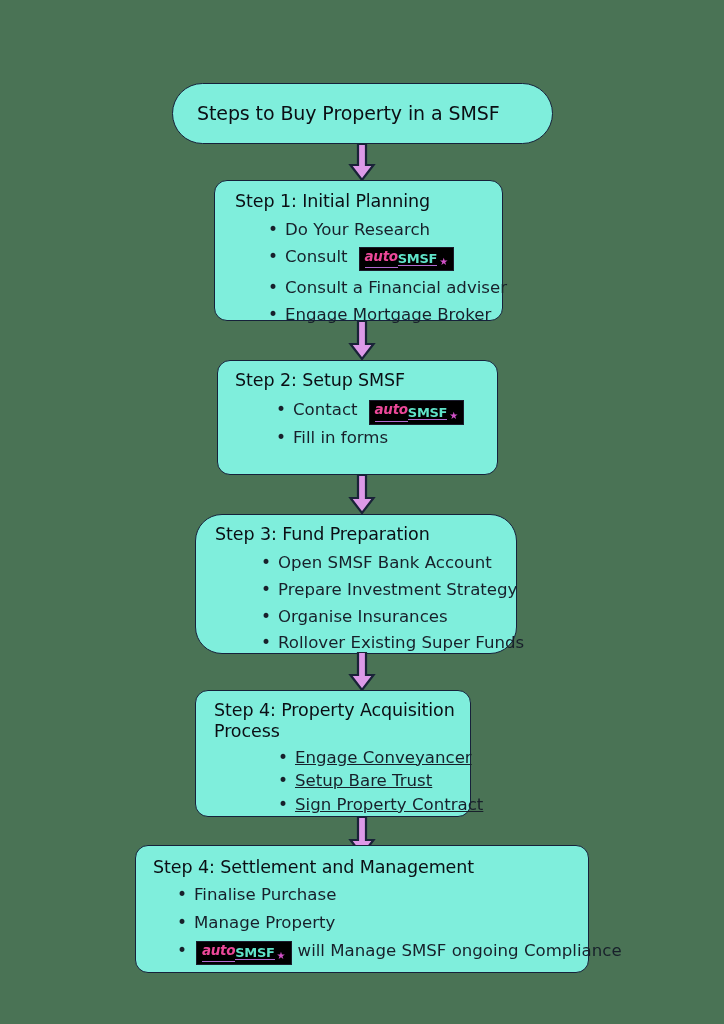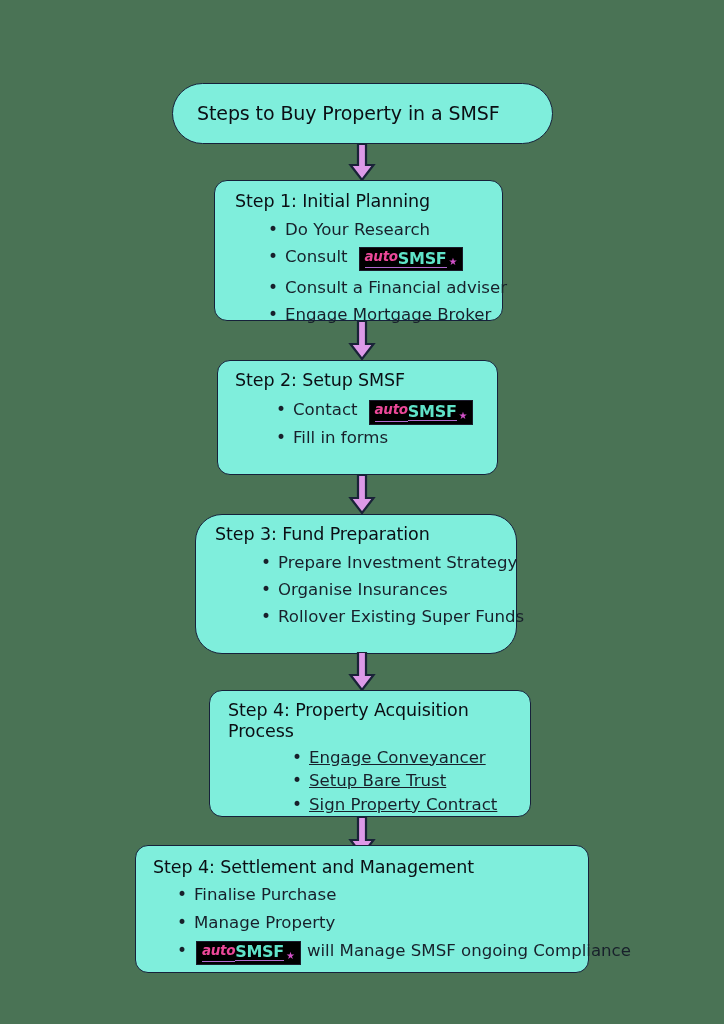--- a/index.html
+++ b/index.html
@@ -103,24 +103,23 @@
     padding: 9px 0 0 19px;
     border-radius: 27px;
   }
   #node-step3 .bullets { margin-top: 8px; margin-left: 44px; }
   #node-step3 .bullets li { margin-bottom: 7px; }
 
   
   #node-step4a {
     left: 195px;
     top: 690px;
-    width: 322px;
+    width: 276px;
     height: 127px;
     padding: 9px 0 0 18px;
-    margin-left: 14px;
   }
   #node-step4a .node-title { width: 250px; white-space: normal; }
   #node-step4a .bullets { margin-top: 5px; margin-left: 62px; }
   #node-step4a .bullets li { margin-bottom: 4px; text-decoration: underline; }
 
   
   #node-step5 {
     left: 135px;
     top: 845px;
     width: 454px;
@@ -157,21 +156,21 @@
     font-style: italic;
     font-size: 13.5px;
     color: #ec4899;
     border-bottom: 1.5px solid #b06ad0;
     padding-bottom: 4px;
     letter-spacing: -0.3px;
   }
   .logo-smsf {
     font-family: "DejaVu Sans", sans-serif;
     font-weight: bold;
-    font-size: 16px;
+    font-size: 13px;
     color: #5fe3c8;
     letter-spacing: -0.3px;
     border-bottom: 1.5px solid #b06ad0;
     padding-bottom: 0px;
   }
   .logo-star {
     color: #d251c8;
     font-size: 10px;
     margin-left: 2px;
     line-height: 1;
@@ -239,20 +238,21 @@
 
   <div class="arrow" style="top:475px;">
     <svg width="34" height="40" viewBox="0 0 34 40" aria-hidden="true">
       <path d="M13 0 L21 0 L21 23 L28.5 23 L17 38 L5.5 23 L13 23 Z" fill="#dd9ae8" stroke="#1a2338" stroke-width="2.2" stroke-linejoin="miter"></path>
     </svg>
   </div>
 
   <div class="node" id="node-step3">
     <div class="node-title">Step 3: Fund Preparation</div>
     <ul class="bullets">
+      <li><span>Open SMSF Bank Account</span></li>
       <li><span>Prepare Investment Strategy</span></li>
       <li><span>Organise Insurances</span></li>
       <li><span>Rollover Existing Super Funds</span></li>
     </ul>
   </div>
 
   <div class="arrow" style="top:652px;">
     <svg width="34" height="40" viewBox="0 0 34 40" aria-hidden="true">
       <path d="M13 0 L21 0 L21 23 L28.5 23 L17 38 L5.5 23 L13 23 Z" fill="#dd9ae8" stroke="#1a2338" stroke-width="2.2" stroke-linejoin="miter"></path>
     </svg>

